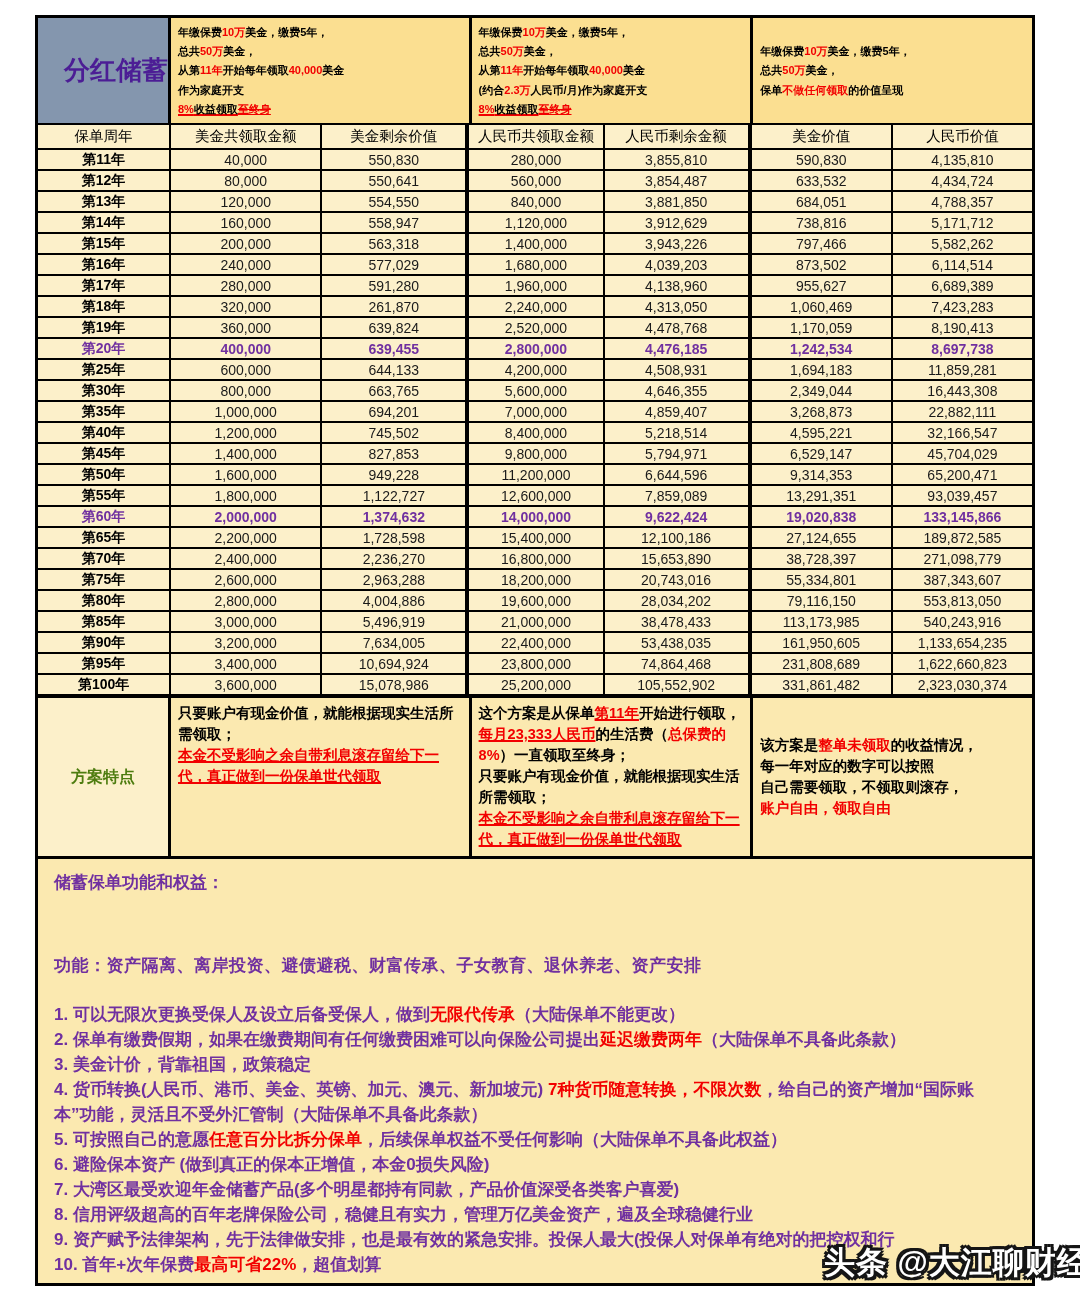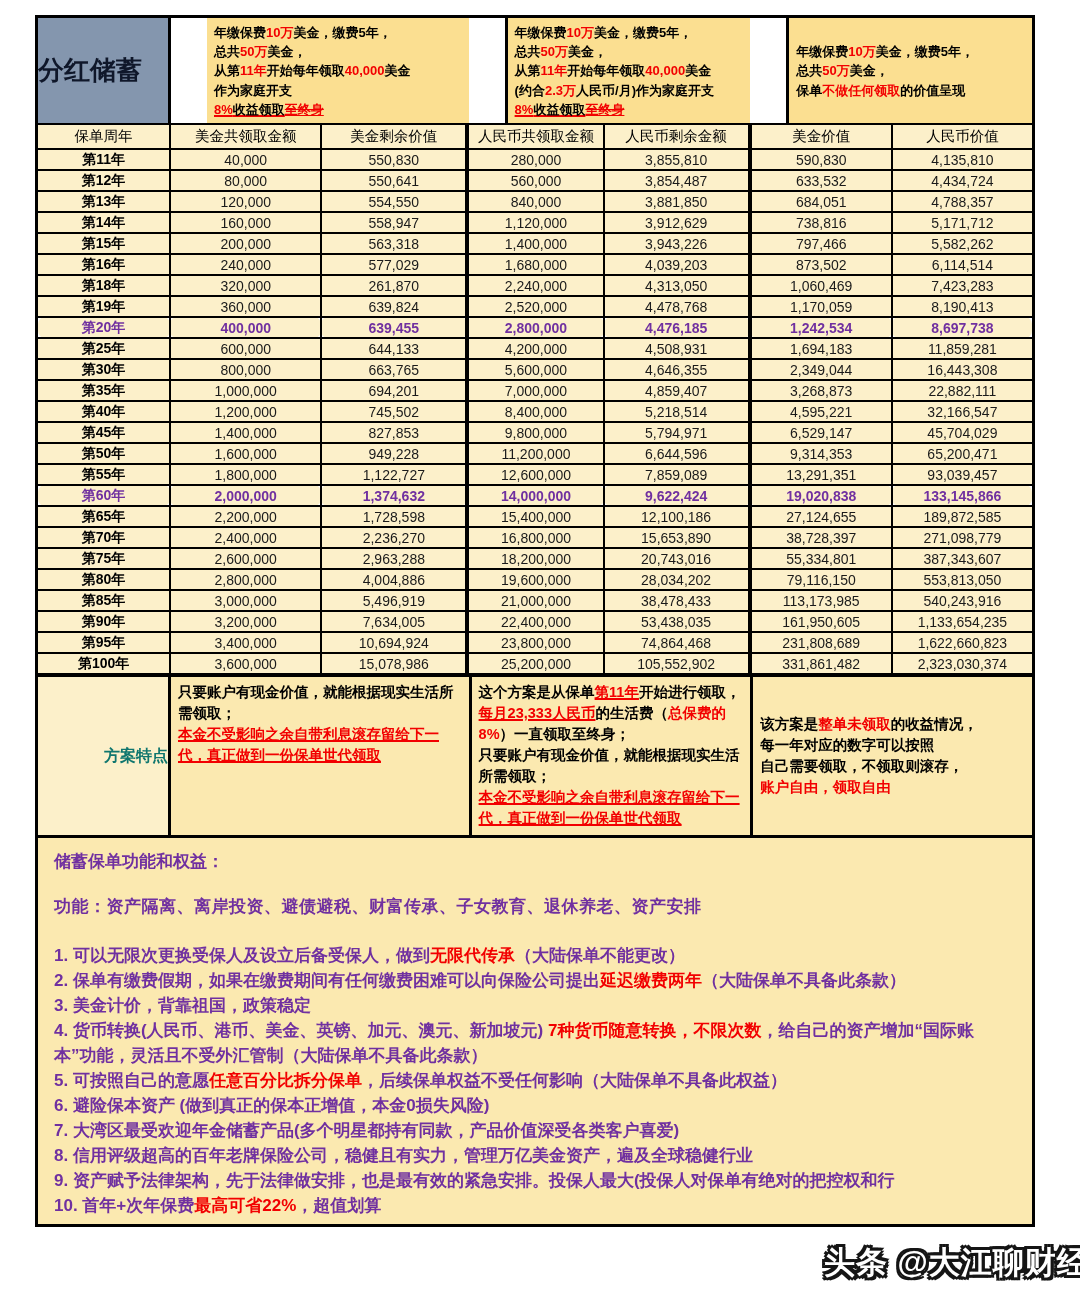--- a/index.html
+++ b/index.html
@@ -21,87 +21,87 @@
   }
   .sheet {
     position: absolute; left: 35px; top: 15px; width: 1000px;
     border: 3px solid var(--black);
   }
   
   .top-grid { display: grid; grid-template-columns: 133px 1fr; }
   .left-label {
     background: var(--blue);
     border-right: 3px solid var(--black);
-    display: flex; align-items: center; justify-content: flex-start;
-    font-size: 26px; font-weight: 700; color: #0f172a;
+    display: flex; align-items: center; justify-content: flex-end;
+    font-size: 26px; font-weight: 700; color: #4c1d95;
   }
   .title-bar {
     background: var(--blue);
     border-bottom: 3px solid var(--black);
     height: 45px;
     display: flex; align-items: center; justify-content: center;
     font-size: 21px; font-weight: 700; color: #000;
     letter-spacing: 0.5px;
   }
   .desc-row { display: grid; grid-template-columns: 299fr 283fr 283fr; height: 105px; }
   .desc-box {
     background: var(--gold);
     padding: 5px 7px 4px 7px;
-    font-size: 13px; font-weight: 700; line-height: 19.2px;
-    display: flex; flex-direction: column; justify-content: flex-start; margin-left: 36px;
+    font-size: 11px; font-weight: 700; line-height: 19.2px;
+    display: flex; flex-direction: column; justify-content: flex-start;
   }
   .desc-box.center { justify-content: center; }
   .desc-box + .desc-box { border-left: 3px solid var(--black); }
   
   table.plan-table { width: 100%; border-collapse: collapse; table-layout: fixed; }
   table.plan-table th, table.plan-table td {
     border: 2px solid var(--black);
     background: var(--cream);
     text-align: center; vertical-align: middle;
     height: 21px; padding: 0 2px;
     font-size: 14px; font-weight: 400; color: #1a1a1a;
     white-space: nowrap; overflow: hidden;
   }
   table.plan-table th { font-size: 14.5px; height: 25px; font-weight: 400; color: #000; }
   table.plan-table th:first-child, table.plan-table td:first-child { border-left: none; }
   table.plan-table th:last-child, table.plan-table td:last-child { border-right: none; }
   table.plan-table th:nth-child(4), table.plan-table td:nth-child(4),
   table.plan-table th:nth-child(6), table.plan-table td:nth-child(6) { border-left-width: 4px; }
   table.plan-table td.year { font-weight: 700; color: #000; }
-  table.plan-table tr.hl td { color: var(--purple); font-weight: 700; border-radius: 7px; }
+  table.plan-table tr.hl td { color: var(--purple); font-weight: 700; }
   
   .features-grid {
     display: grid; grid-template-columns: 133px 1fr;
     border-top: 2px solid var(--black);
     min-height: 160px;
   }
   .features-label {
     background: var(--cream);
     border-right: 3px solid var(--black);
-    display: flex; align-items: center; justify-content: flex-end;
-    font-size: 16px; font-weight: 700; color: #0f766e;
+    display: flex; align-items: center; justify-content: center;
+    font-size: 16px; font-weight: 700; color: #4d7c0f;
   }
   .feature-boxes { display: grid; grid-template-columns: 299fr 283fr 283fr; }
   .feature-box {
     background: var(--mid);
     padding: 5px 7px;
     font-size: 14.5px; font-weight: 700; line-height: 21px; color: #000;
     display: flex; flex-direction: column; justify-content: flex-start;
   }
   .feature-box.center { justify-content: center; }
   .feature-box + .feature-box { border-left: 3px solid var(--black); }
   
   .benefits {
     border-top: 3px solid var(--black);
     background: var(--mid);
     min-height: 363px;
     padding: 12px 16px 6px 16px;
     color: var(--purple); font-weight: 700; font-size: 17px;
   }
-  .benefit-heading { margin-bottom: 22px; }
+  .benefit-heading { margin-bottom: 60px; }
   .benefit-functions { margin-bottom: 25px; letter-spacing: 0.5px; }
   .benefit-line { line-height: 25px; margin-bottom: 0; }
   
   .red { color: var(--red); }
   .u { text-decoration: underline; text-decoration-color: var(--red); text-decoration-thickness: 2px; }
   .u.lt { text-decoration: underline line-through; text-decoration-color: var(--red); }
   
   .watermark {
     position: absolute; left: 824px; top: 1242px;
     font-size: 31px; font-weight: 700; color: #ffffff;
@@ -217,20 +217,29 @@
         <tr>
           <td class="year">第16年</td>
           <td>240,000</td>
           <td>577,029</td>
           <td>1,680,000</td>
           <td>4,039,203</td>
           <td>873,502</td>
           <td>6,114,514</td>
         </tr>
         <tr>
+          <td class="year">第17年</td>
+          <td>280,000</td>
+          <td>591,280</td>
+          <td>1,960,000</td>
+          <td>4,138,960</td>
+          <td>955,627</td>
+          <td>6,689,389</td>
+        </tr>
+        <tr>
           <td class="year">第18年</td>
           <td>320,000</td>
           <td>261,870</td>
           <td>2,240,000</td>
           <td>4,313,050</td>
           <td>1,060,469</td>
           <td>7,423,283</td>
         </tr>
         <tr>
           <td class="year">第19年</td>

